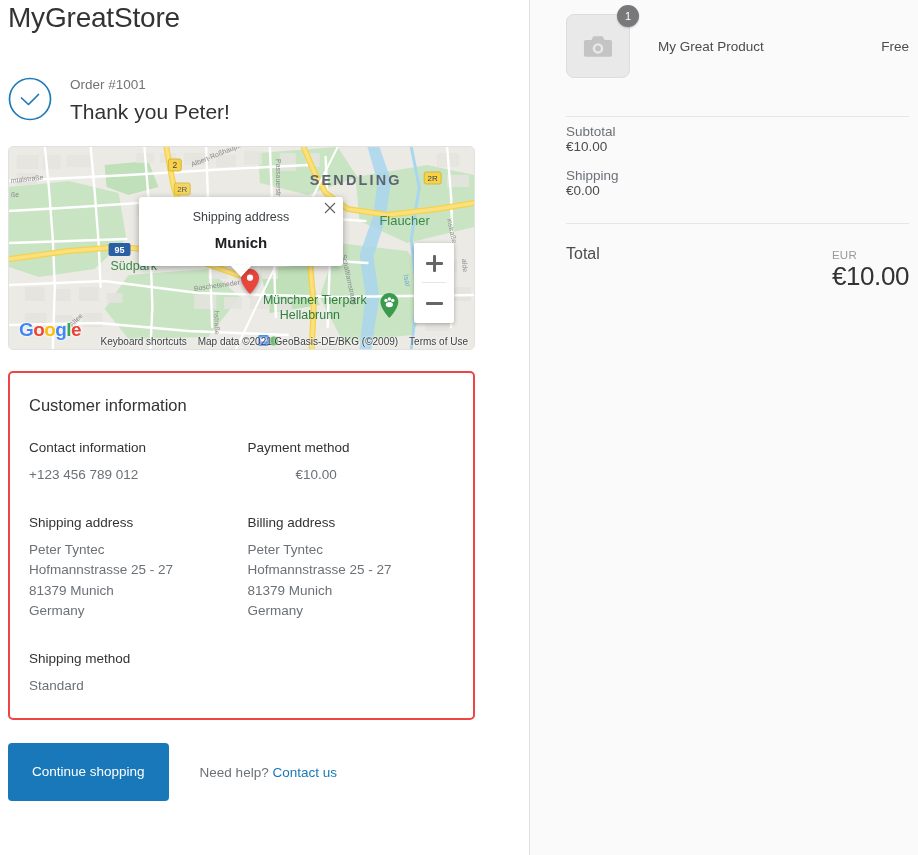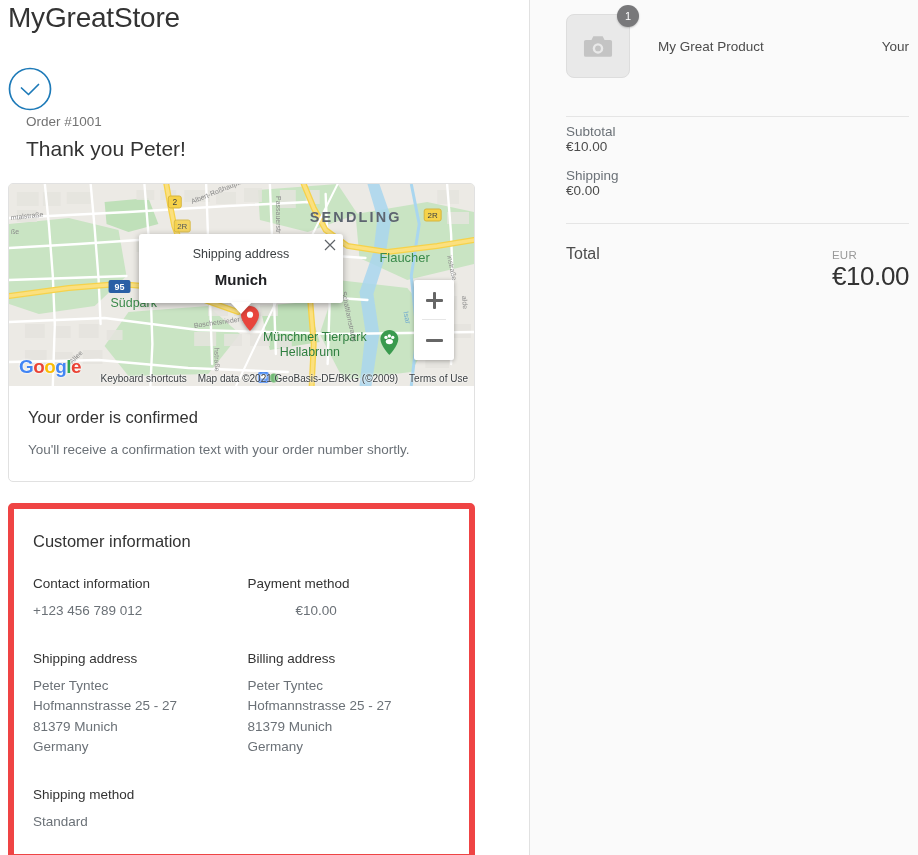--- a/index.html
+++ b/index.html
@@ -28,22 +28,21 @@
     color: #333333;
     letter-spacing: -0.2px;
     margin: 0;
     padding-top: 1px;
     line-height: 34px;
   }
 
   .thankyou-row {
     display: flex;
     align-items: flex-start;
-    margin-top: 29px;
-    flex-direction: column;
+    margin-top: 39px;
   }
   .check-circle {
     width: 44px; height: 44px;
     flex: 0 0 44px;
     margin-top: 3px;
   }
   .thankyou-text { margin-left: 18px; }
   .order-no {
     font-size: 13.5px;
     color: #737373;
@@ -168,21 +167,21 @@
   .confirm-title {
     font-size: 16.5px; font-weight: 400; color: #333333; line-height: 22px; margin: 0;
   }
   .confirm-sub {
     font-size: 13.5px; color: #6b7177; line-height: 19px; margin: 12px 0 0 0;
   }
 
   
   .info-card {
     margin-top: 21px;
-    border: 6px solid #ef4444;
+    border: 2px solid #ef4444;
     border-radius: 5px;
     background: #fff;
     width: 467px;
     padding: 21px 19px 22px 19px;
   }
   .info-title { font-size: 16.5px; font-weight: 400; color: #333333; margin: 0 0 22px 0; line-height: 22px;}
   .info-grid { display: flex; }
   .info-col { width: 50%; padding-right: 12px; }
   .info-col.right { padding-left: 6px; }
   .info-h {
@@ -481,24 +480,20 @@
           <span class="g1">G</span><span class="g2">o</span><span class="g3">o</span><span class="g4">g</span><span class="g5">l</span><span class="g6">e</span>
         </div>
 
         <div class="map-attrib">
           <span class="attrib-link">Keyboard shortcuts</span>
           <span>Map data ©2021 GeoBasis-DE/BKG (©2009)</span>
           <span class="attrib-link">Terms of Use</span>
         </div>
       </div>
 
-      <div class="confirm-block">
-        <h2 class="confirm-title">Your order is confirmed</h2>
-        <p class="confirm-sub">You'll receive a confirmation text with your order number shortly.</p>
-      </div>
     </div>
 
     <div class="info-card">
       <h2 class="info-title">Customer information</h2>
 
       <div class="info-grid">
         <div class="info-col">
 
           <div class="info-block">
             <p class="info-h">Contact information</p>
@@ -552,21 +547,21 @@
         <div class="thumb">
           <svg viewBox="0 0 32 26" width="30" height="25">
             <path d="M11 2 L21 2 L23 6 L29 6 A2 2 0 0 1 31 8 L31 22 A2 2 0 0 1 29 24 L3 24 A2 2 0 0 1 1 22 L1 8 A2 2 0 0 1 3 6 L9 6 Z" fill="#c4c4c4"></path>
             <circle cx="16" cy="15" r="5.6" fill="#e9e9e9"></circle>
             <circle cx="16" cy="15" r="3.1" fill="#c4c4c4"></circle>
           </svg>
         </div>
         <span class="qty-badge">1</span>
       </div>
       <div class="product-name">My Great Product</div>
-      <div class="product-price">Your</div>
+      <div class="product-price">Free</div>
     </div>
 
     <div class="totals-top">
       <hr class="hr">
     </div>
 
     <div class="totals">
       <div class="total-row">
         <span>Subtotal</span>
         <span class="tv">€10.00</span>

